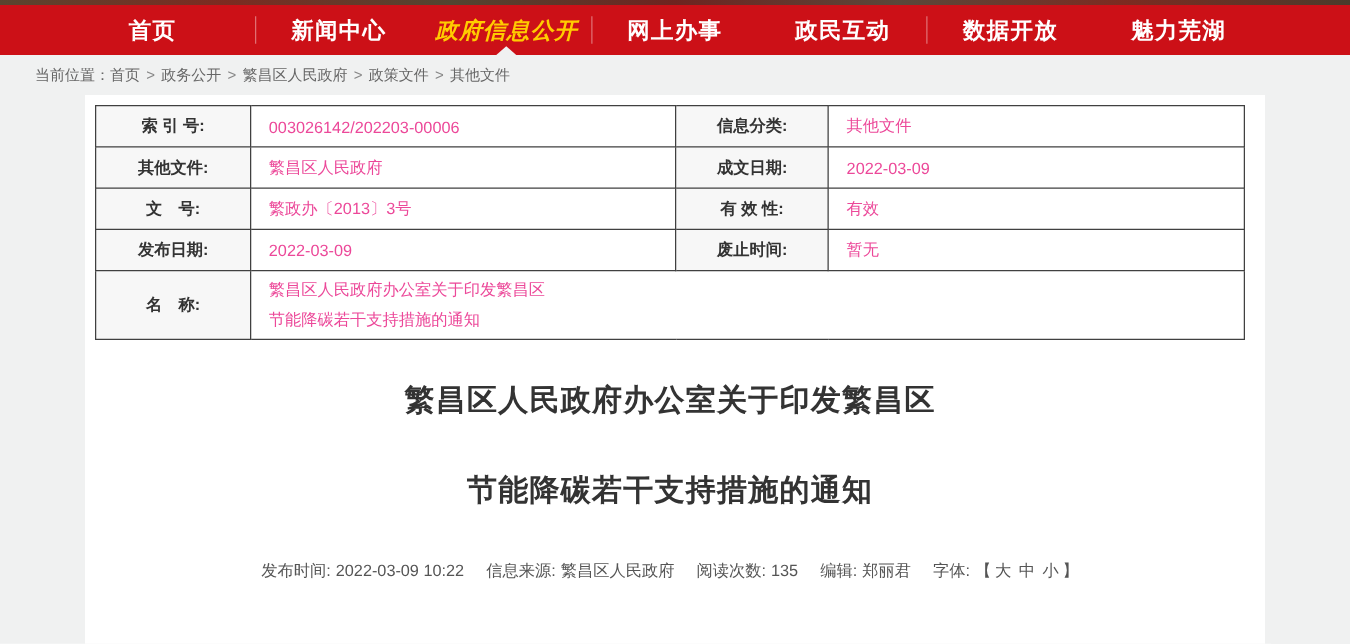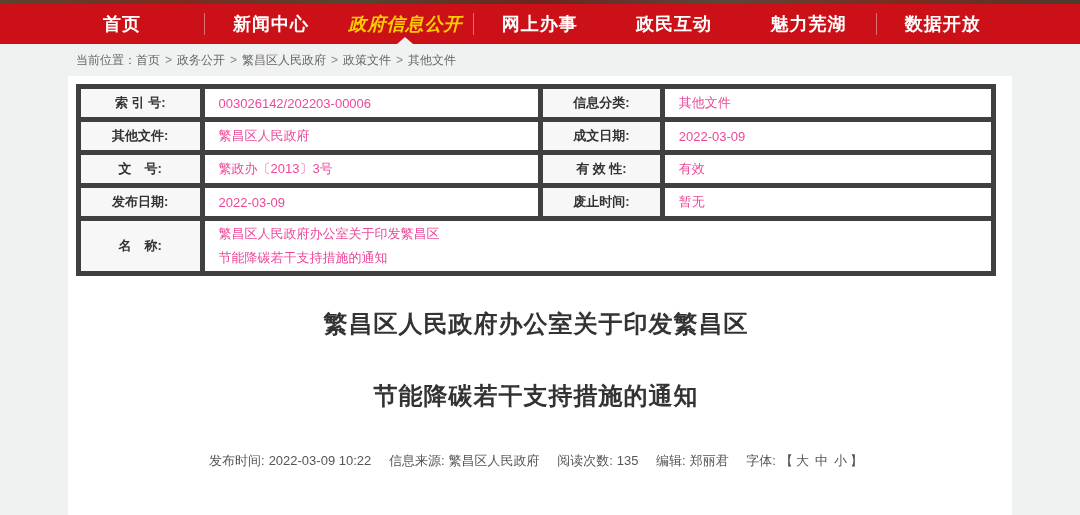--- a/index.html
+++ b/index.html
@@ -43,21 +43,21 @@
     transform: translateX(-50%);
     width: 0; height: 0;
     border-left: 8px solid transparent;
     border-right: 8px solid transparent;
     border-bottom: 7px solid #f0f1f1;
   }
   
   .breadcrumb {
     height: 32px;
     display: flex; align-items: center;
-    padding-left: 76px;
+    padding-left: 28px;
     font-size: 12px; color: #666;
     white-space: nowrap;
   }
   .bc-label { color: #666; }
   .bc-link { color: #666; text-decoration: none; cursor: pointer; }
   .bc-current { color: #666; }
   .bc-sep { margin: 0 5px; color: #888; }
   
   .card {
     margin: 0 68px;
@@ -65,21 +65,21 @@
     padding: 8px 16px 60px 8px;
     min-height: 480px;
   }
   
   table.info-table {
     width: 100%;
     border-collapse: collapse;
     table-layout: fixed;
   }
   .info-table th, .info-table td {
-    border: 5px solid #404040;
+    border: 1px solid #404040;
     font-size: 13px;
     height: 33px;
     margin-top: 21px;
   }
   .info-table th {
     background: #f7f7f7;
     color: #333; font-weight: bold;
     text-align: center;
     padding: 0 4px;
   }
@@ -125,25 +125,25 @@
     </a>
   <a class="nav-item active">
       <span>政府信息公开</span>
     </a>
   <a class="nav-item div-left">
       <span>网上办事</span>
     </a>
   <a class="nav-item">
       <span>政民互动</span>
     </a>
+  <a class="nav-item div-left">
+      <span>数据开放</span>
+    </a>
   <a class="nav-item">
       <span>魅力芜湖</span>
-    </a>
-  <a class="nav-item div-left">
-      <span>数据开放</span>
     </a>
   <div class="nav-triangle"></div>
 </nav>
 
 <div class="breadcrumb">
   <span class="bc-label">当前位置：</span>
   <a class="bc-link">首页</a>
   <span class="bc-sep">&gt;</span>
   <a class="bc-link">政务公开</a>
   <span class="bc-sep">&gt;</span>

